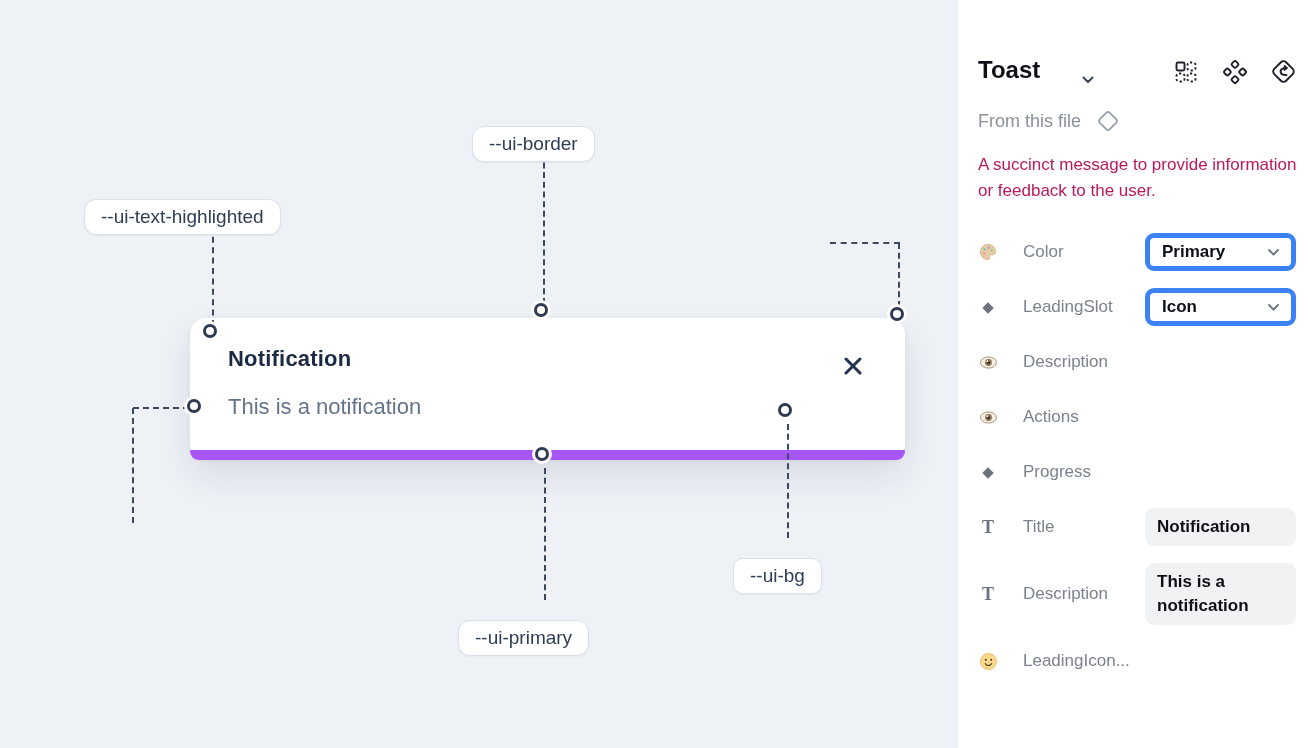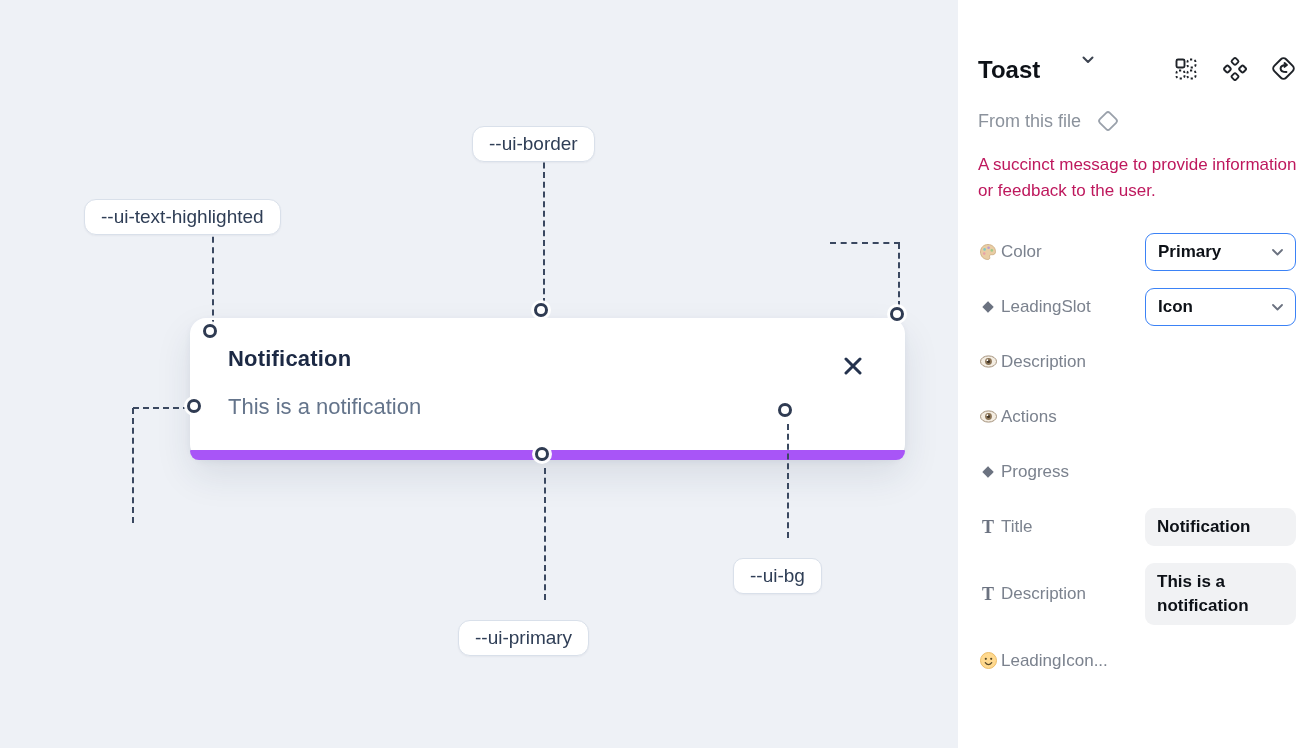--- a/index.html
+++ b/index.html
@@ -67,41 +67,41 @@
   .dot-highlighted { left:203px; top:324px; }
   .dot-border      { left:534px; top:303px; }
   .dot-radius      { left:890px; top:307px; }
   .dot-muted       { left:187px; top:399px; }
   .dot-primary     { left:535px; top:447px; }
   .dot-bg          { left:778px; top:403px; }
 
   
   .panel { position:relative; width:354px; height:748px; background:#ffffff; padding:56px 16px 0 20px; }
 
-  .panel-header { display:flex; align-items:flex-start;gap:32px; }
+  .panel-header { display:flex; align-items:flex-end;gap:32px; }
   .panel-title { font-size:24px; font-weight:700; color:#0d1117; }
   .title-chevron { margin-left:10px; display:flex; align-items:center; cursor:pointer; }
   .header-icons { margin-left:auto; display:flex; align-items:center; gap:24px; }
   .hicon { width:25px; height:25px; display:flex; align-items:center; justify-content:center; cursor:pointer; }
 
   .from-file { margin-top:24px; display:flex; align-items:center; gap:14px; }
   .from-file-text { font-size:18px; color:#8b929c; }
 
   .panel-desc { margin-top:18px; font-size:17px; line-height:1.5; color:#be185d; width:322px; }
 
   .props { margin-top:30px; display:flex; flex-direction:column; gap:17px; }
   .prop-row { display:flex; align-items:center; min-height:38px; }
-  .prop-label { display:flex; gap:3px; font-size:17px; color:#7b828e; min-width:0; }
+  .prop-label { display:flex; align-items:center; gap:25px; font-size:17px; color:#7b828e; min-width:0; }
   .prop-label .glyph { width:20px; display:flex; justify-content:center; flex:0 0 auto; }
   .diamond-glyph { color:#6b7280; font-size:15px; }
   .t-glyph { font-family:"Liberation Serif", serif; font-size:18px; font-weight:700; color:#6b7280; }
   .prop-control { margin-left:auto; width:151px; flex:0 0 auto; }
 
   .select {
-    height:38px; width:100%; background:#ffffff; border:1px solid #3b82f6; border-radius:9px;
+    height:38px; width:100%; background:#ffffff; border:5px solid #3b82f6; border-radius:9px;
     display:flex; align-items:center; padding:8px 12px; cursor:pointer;
   }
   .select-value { font-size:17px; font-weight:700; color:#0d1117; white-space:nowrap; overflow:hidden; }
   .select .chev { margin-left:auto; display:flex; align-items:center; }
   .select .pre-icon { margin-right:8px; display:flex; align-items:center; flex:0 0 auto; }
 
   .toggle {
     width:52px; height:29px; background:#1e9bf0; border-radius:15px; position:relative; cursor:pointer;
   }
   .toggle .knob {

